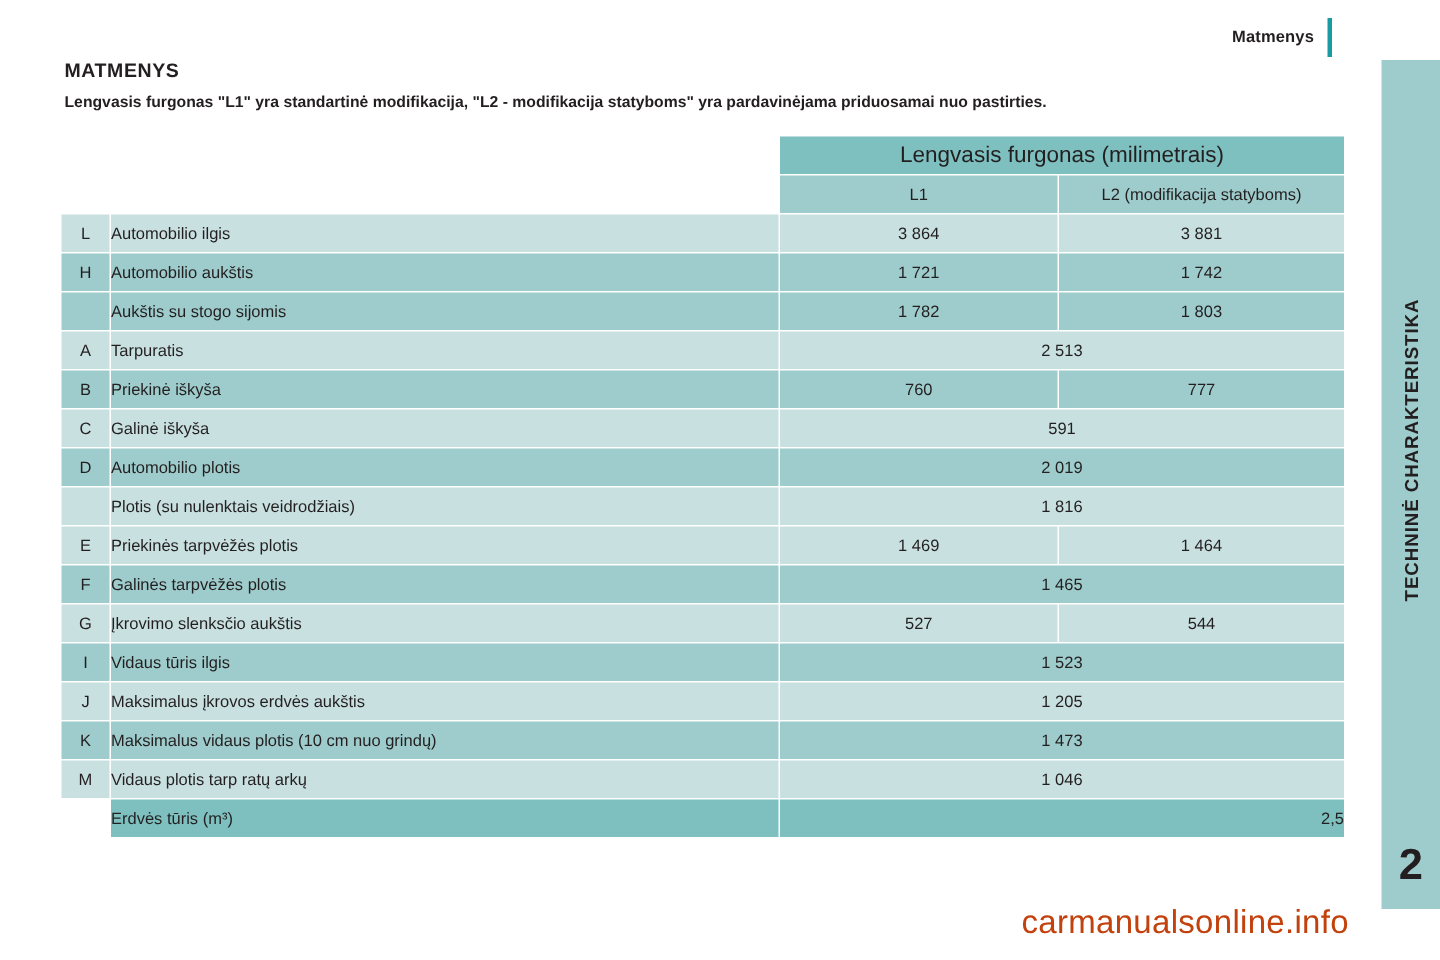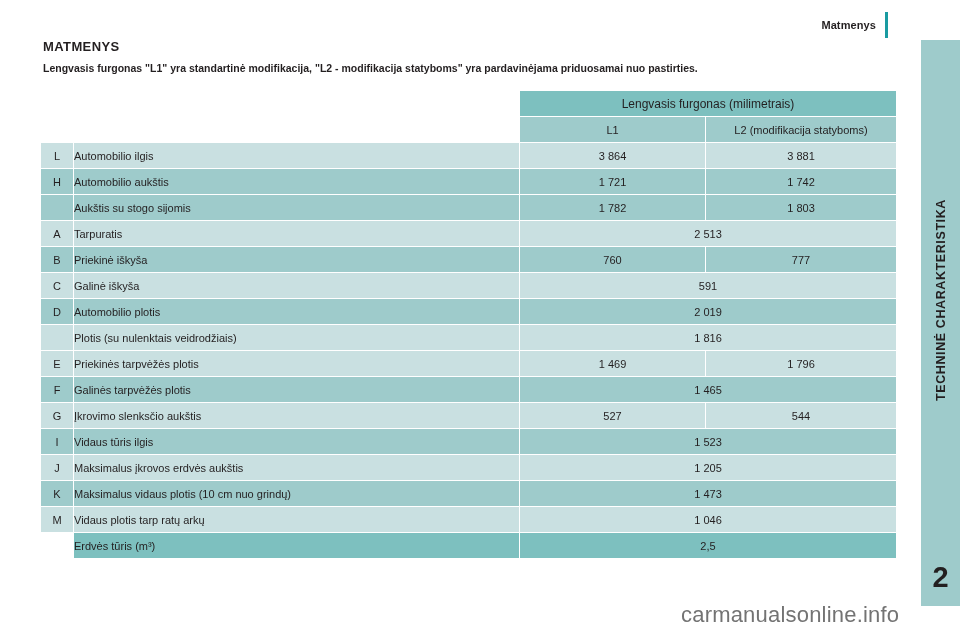--- a/index.html
+++ b/index.html
@@ -172,46 +172,46 @@
     text-align: left;
     padding-left: 11px;
   }
   .val-cell {
     text-align: center;
     margin-top: 19px;
   }
   .head-group {
     text-align: center;
     font-weight: bold;
-    font-size: 12px;
+    font-size: 15px;
     height: 29px;
   }
   .head-sub {
     text-align: center;
     font-size: 11px;
     height: 25px;
     margin-top: 17px;
   }
   .total-label {
     font-weight: bold;
     padding-left: 11px;
     height: 30px;
   }
   .total-val {
-    text-align: center;
+    text-align: right;
     height: 30px;
   }
 
   
   #watermark {
     position: absolute;
     left: 681px;
     top: 602px;
     font-size: 22px;
-    color: #737373;
+    color: #c2410c;
     letter-spacing: .2px;
     white-space: nowrap;
   }
 </style>
 </head>
 <body>
 
 <div id="page">
 
   <div id="running-head">
@@ -292,21 +292,21 @@
         </tr>
         <tr>
           <td class="tone-light letter-cell"></td>
           <td class="tone-light label-cell">Plotis (su nulenktais veidrodžiais)</td>
           <td class="tone-light val-cell" colspan="2">1 816</td>
         </tr>
         <tr>
           <td class="tone-light letter-cell">E</td>
           <td class="tone-light label-cell">Priekinės tarpvėžės plotis</td>
           <td class="tone-light val-cell">1 469</td>
-          <td class="tone-light val-cell">1 796</td>
+          <td class="tone-light val-cell">1 464</td>
         </tr>
         <tr>
           <td class="tone-mid letter-cell">F</td>
           <td class="tone-mid label-cell">Galinės tarpvėžės plotis</td>
           <td class="tone-mid val-cell" colspan="2">1 465</td>
         </tr>
         <tr>
           <td class="tone-light letter-cell">G</td>
           <td class="tone-light label-cell">Įkrovimo slenksčio aukštis</td>
           <td class="tone-light val-cell">527</td>

